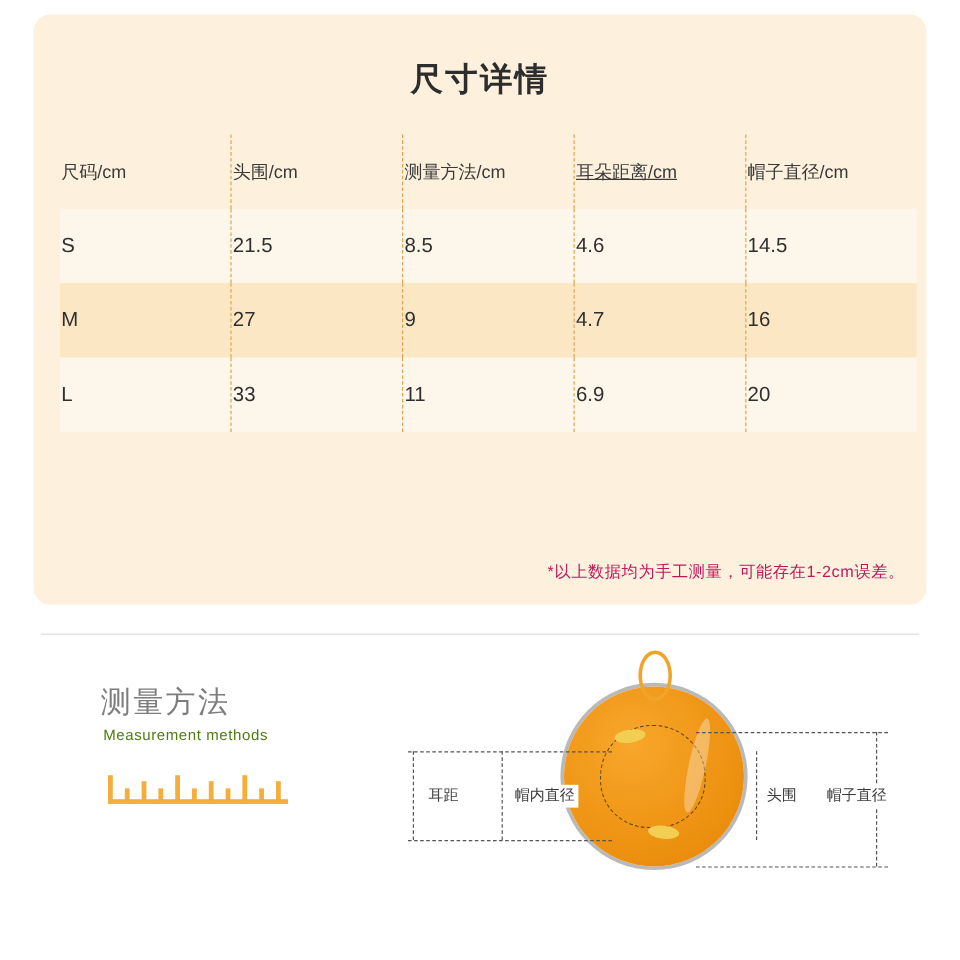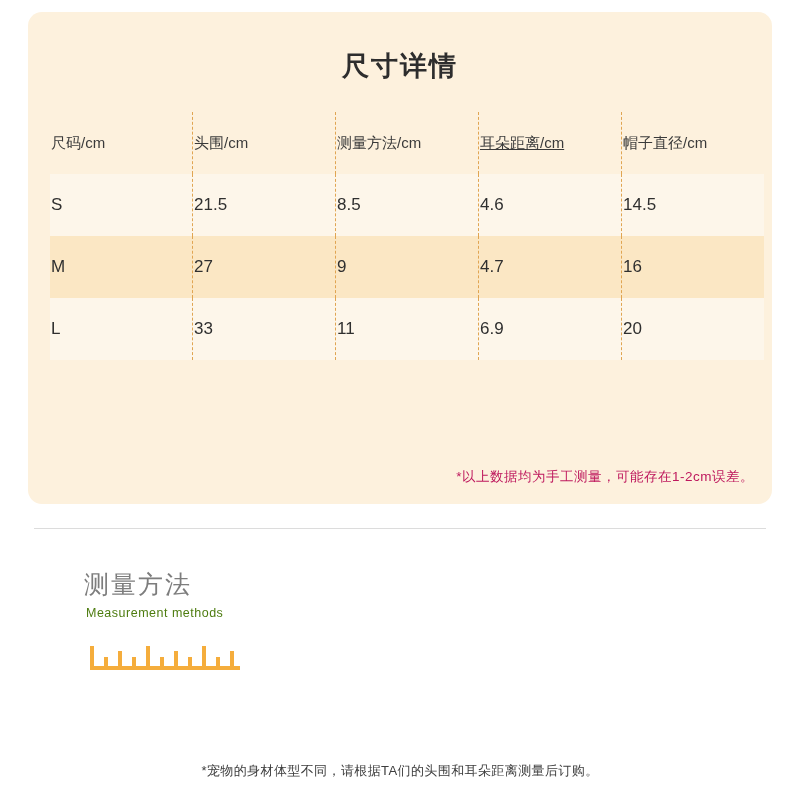--- a/index.html
+++ b/index.html
@@ -298,17 +298,41 @@
       <div class="tick" style="left:42px;  height:13px;"></div>
       <div class="tick" style="left:56px;  height:24px;"></div>
       <div class="tick" style="left:70px;  height:13px;"></div>
       <div class="tick" style="left:84px;  height:19px;"></div>
       <div class="tick" style="left:98px;  height:13px;"></div>
       <div class="tick" style="left:112px; height:24px;"></div>
       <div class="tick" style="left:126px; height:13px;"></div>
       <div class="tick" style="left:140px; height:19px;"></div>
     </div>
 
-
-    <div class="footer-note">*宠物的身材体型不同，请根据TA们的头围和耳朵距离测量后订购。</div>
+    <div class="diagram">
+
+      <div class="hat">
+        <div class="loop"></div>
+        <div class="inner"></div>
+        <div class="ear-l"></div>
+        <div class="ear-r"></div>
+        <div class="shine"></div>
+      </div>
+
+      <div class="dline-h" style="left:10px;  top:76px;  width:170px;"></div>
+      <div class="dline-h" style="left:10px;  top:150px; width:170px;"></div>
+      <div class="dline-h" style="left:250px; top:60px;  width:160px;"></div>
+      <div class="dline-h" style="left:250px; top:172px; width:160px;"></div>
+
+      <div class="dline-v" style="left:14px;  top:76px;  height:74px;"></div>
+      <div class="dline-v" style="left:88px;  top:76px;  height:74px;"></div>
+      <div class="dline-v" style="left:400px; top:60px;  height:112px;"></div>
+      <div class="dline-v" style="left:300px; top:76px;  height:74px;"></div>
+
+      <div class="dlabel" style="left:24px;  top:104px;">耳距</div>
+      <div class="dlabel" style="left:96px;  top:104px;">帽内直径</div>
+      <div class="dlabel" style="left:306px; top:104px;">头围</div>
+      <div class="dlabel" style="left:356px; top:104px;">帽子直径</div>
+    </div>
+
   </div>
 
 </div>
 
 </body></html>

